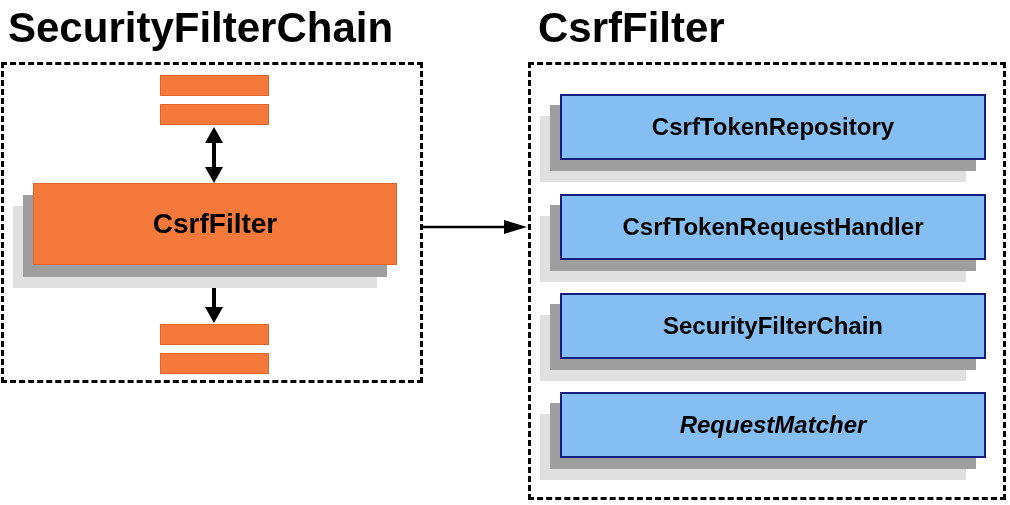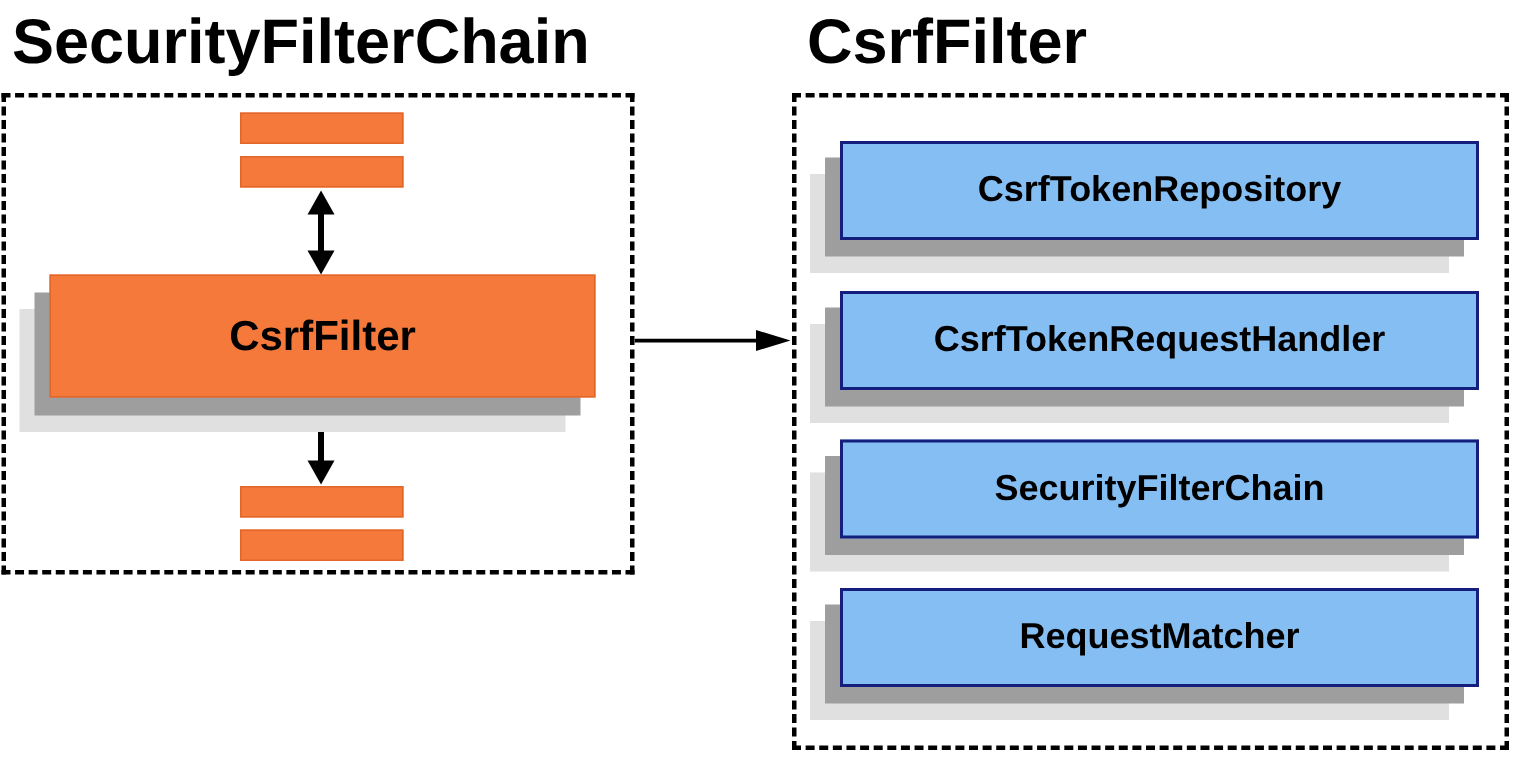--- a/index.html
+++ b/index.html
@@ -81,21 +81,21 @@
     display: flex;
     align-items: center;
     justify-content: center;
     font-weight: bold;
     font-size: 24px;
     color: #000000;
   }
   .cbox1 { top: 94px; }
   .cbox2 { top: 194px; }
   .cbox3 { top: 293px; }
-  .cbox4 { top: 392px; }
+  .cbox4 { top: 392px; font-style: italic; }
 
   .arrow-svg { position: absolute; }
   .v-arrow-top    { left: 200px; top: 126px; }
   .v-arrow-bottom { left: 200px; top: 266px; }
   .h-arrow        { left: 423px; top: 217px; }
 </style>
 </head>
 <body>
 
 <div class="stage">

